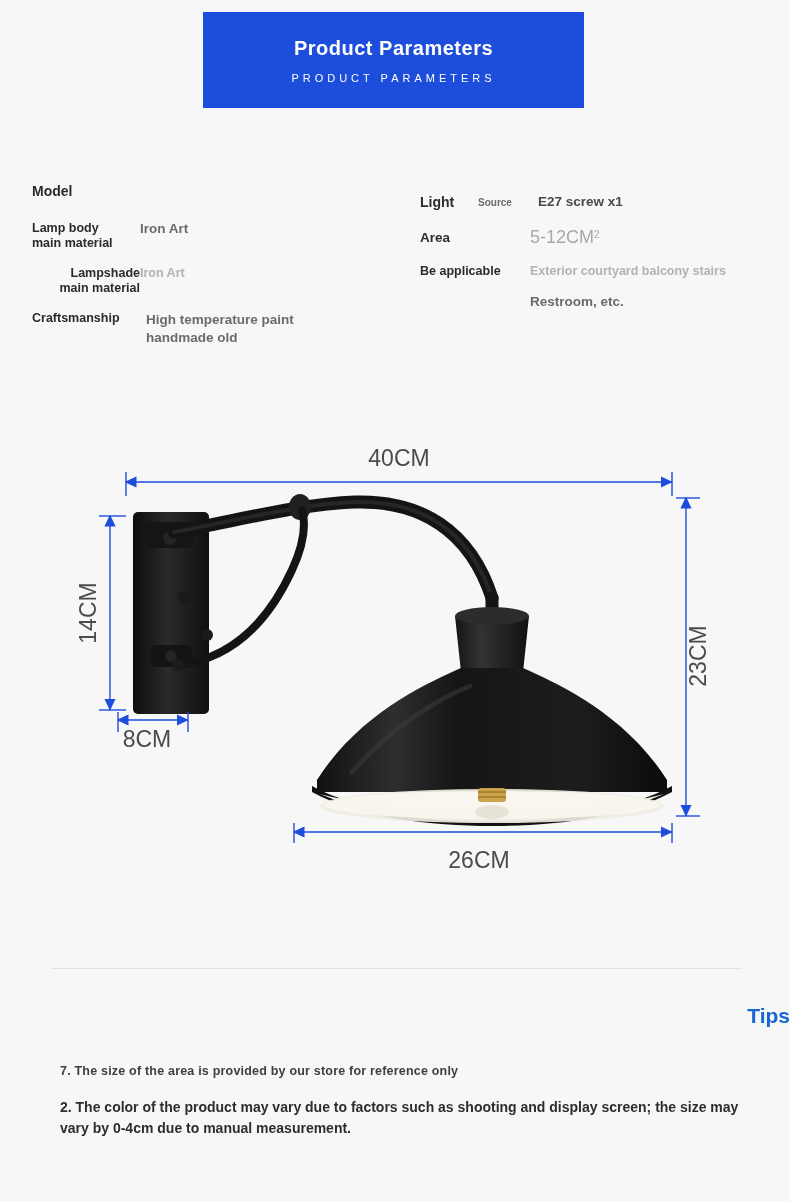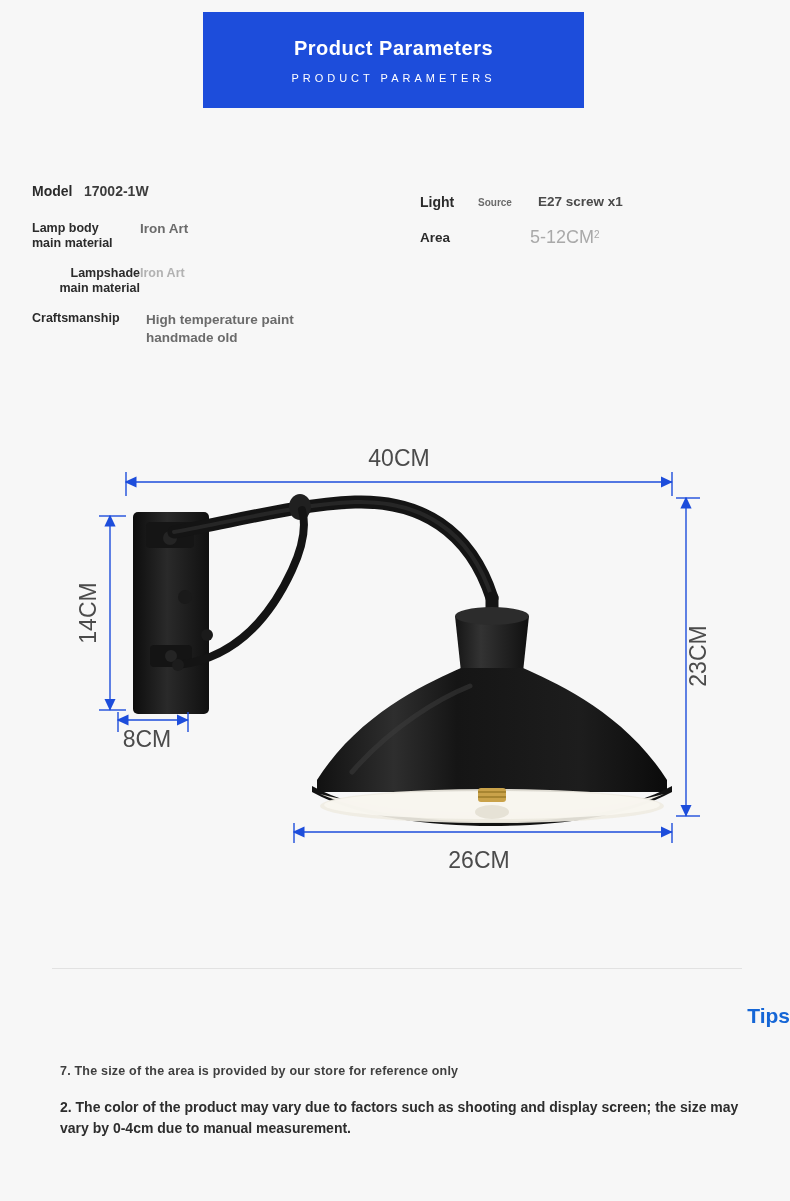--- a/index.html
+++ b/index.html
@@ -167,21 +167,20 @@
   <div class="header-title">Product Parameters</div>
   <div class="header-sub">PRODUCT PARAMETERS</div>
 </div>
 
 <div class="specs">
 
   <div class="spec-col-left">
 
     <div class="spec-row row-model">
       <div class="spec-label" style="width:52px;">Model</div>
-      <div class="spec-value val-strong" style="font-size:14px;">17002-1W</div>
     </div>
 
     <div class="spec-row">
       <div class="spec-label lbl-w-left" style="white-space:pre-line;">Lamp body
 main material</div>
       <div class="spec-value val-mid">Iron Art</div>
     </div>
 
     <div class="spec-row">
       <div class="spec-label lbl-w-left" style="white-space:pre-line;text-align:right;">Lampshade
@@ -205,20 +204,27 @@
       <div class="spec-value val-mid" style="color:#4a4a4a;">E27 screw x1</div>
     </div>
 
     <div class="spec-row" style="margin-bottom:16px;">
       <div class="spec-label lbl-w-right" style="font-size:13.5px;padding-top:4px;">Area</div>
       <div class="spec-value">
         <span class="val-big">5-12CM</span><span class="val-big sup">2</span>
       </div>
     </div>
 
+    <div class="spec-row">
+      <div class="spec-label lbl-w-right" style="font-size:12.5px;">Be applicable</div>
+      <div class="spec-value">
+        <div class="val-light" style="margin-bottom:14px;">Exterior courtyard balcony stairs</div>
+        <div class="val-mid">Restroom, etc.</div>
+      </div>
+    </div>
 
   </div>
 </div>
 
 <div class="diagram">
   <svg width="790" height="500" viewBox="0 0 790 500" xmlns="http://www.w3.org/2000/svg">
     <defs>
       <radialGradient id="shadeInner" cx="50%" cy="30%" r="70%">
         <stop offset="0%" stop-color="#ffffff"></stop>
         <stop offset="70%" stop-color="#f2efe6"></stop>

